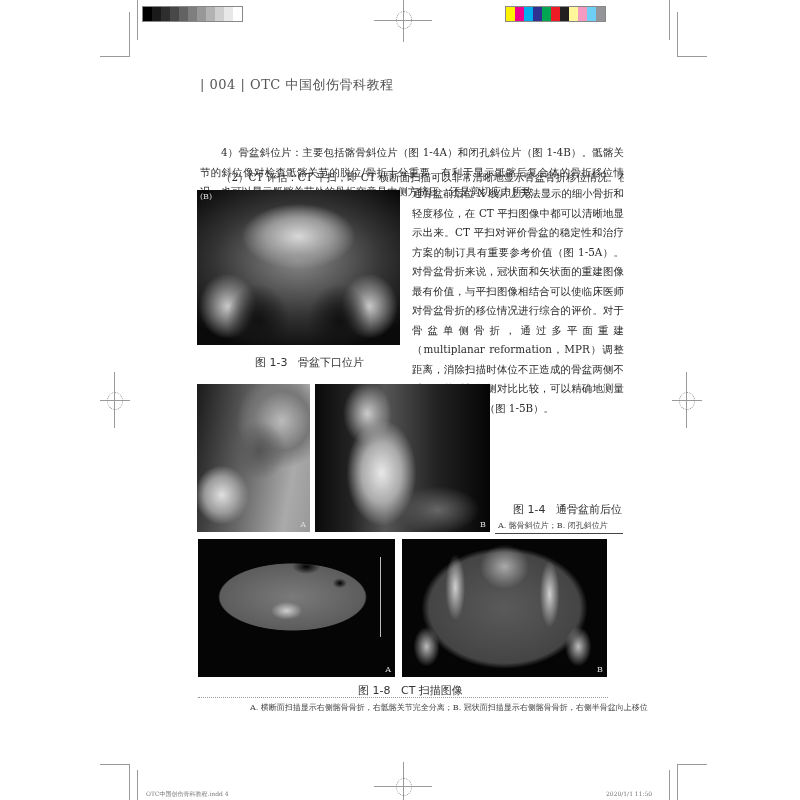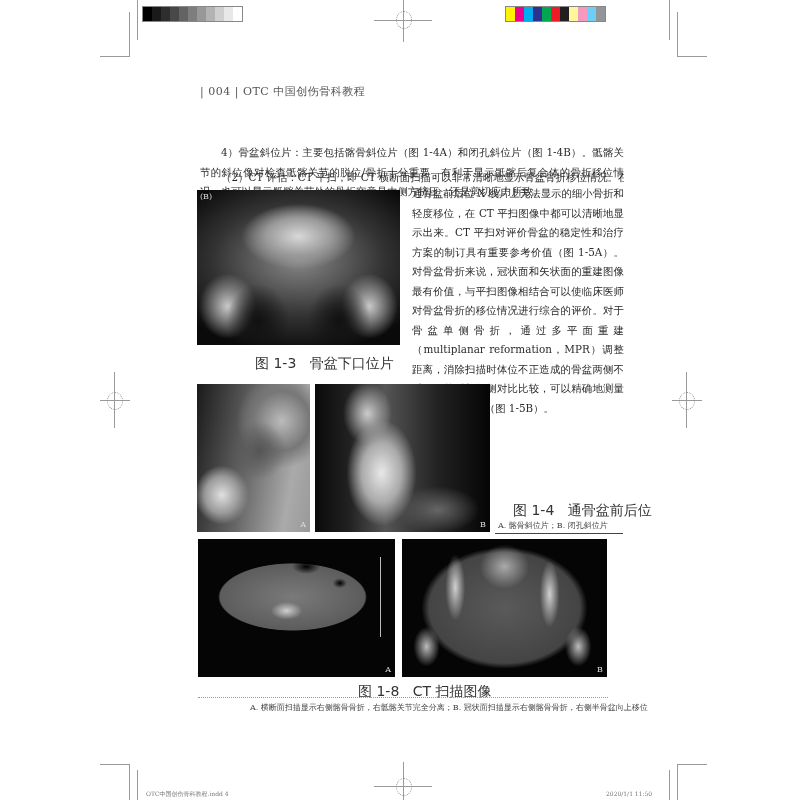--- a/index.html
+++ b/index.html
@@ -5,23 +5,23 @@
   html, body { margin: 0; padding: 0; background: #ffffff; }
   body { width: 800px; height: 800px; position: relative; overflow: hidden; font-family: "DejaVu Serif", serif; color: #222; }
   
   .bar { position: absolute; top: 6px; height: 14px; display: flex; border: 1px solid #888; }
   .bar span { display: block; width: 9px; height: 14px; }
   
   .line-h { position: absolute; height: 1px; background: #9a9a9a; }
   .line-v { position: absolute; width: 1px; background: #9a9a9a; }
   .reg { position: absolute; width: 14px; height: 16px; border: 1px dotted #888; border-radius: 50%; }
   
-  .running-head { position: absolute; left: 200px; top: 76px; font-size: 11px; color: #555; letter-spacing: 0.5px; margin-top: 8px; }
+  .running-head { position: absolute; left: 200px; top: 76px; font-size: 13px; color: #555; letter-spacing: 0.5px; }
   .para { position: absolute; font-size: 10.4px; line-height: 19.5px; color: #2a2a2a; text-align: justify; }
-  .caption { position: absolute; font-family: "DejaVu Sans", sans-serif; font-size: 14px; color: #333; }
+  .caption { position: absolute; font-family: "DejaVu Sans", sans-serif; font-size: 11px; color: #333; }
   .subcap { position: absolute; font-size: 8px; color: #444; }
   .rule { position: absolute; height: 1px; background: #444; }
   .dotted-rule { position: absolute; height: 0; border-top: 1px dotted #999; }
   .img { position: absolute; background: #000; overflow: hidden; }
   .img-label { position: absolute; font-size: 8px; color: #ddd; font-family: "DejaVu Serif", serif; }
   .footer { position: absolute; font-size: 6px; color: #777; }
 </style>
 </head>
 <body>
 

